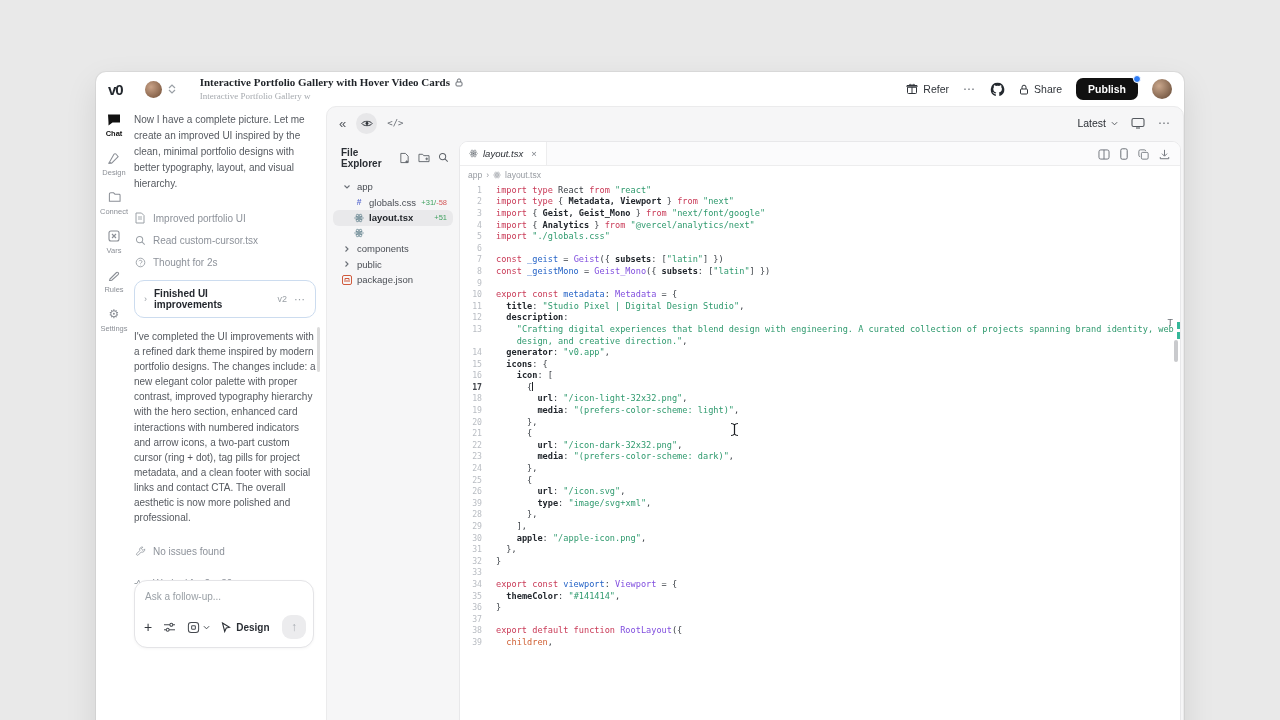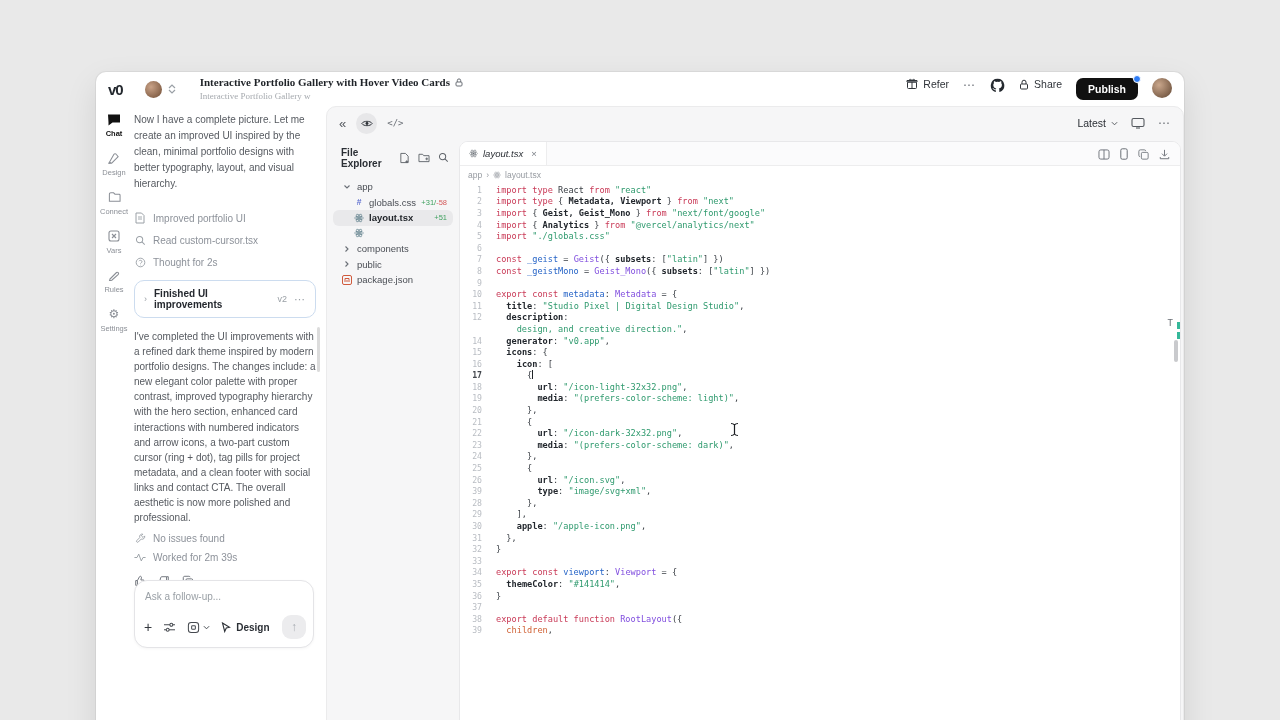--- a/index.html
+++ b/index.html
@@ -10,21 +10,21 @@
 
   
   .hdr { position:absolute; left:0; right:0; top:0; height:34px; display:flex; align-items:center; padding:0 12px; }
   .logo { font-weight:700; font-size:15px; letter-spacing:-1px; }
   .av { width:17px; height:17px; border-radius:50%; background:radial-gradient(circle at 35% 35%, #c9a287, #6e4b33); margin-left:22px; }
   .updown { display:flex; flex-direction:column; margin-left:6px; color:#9aa0a6; }
   .updown svg { display:block; }
   .title-block { margin-left:24px; line-height:1.2;font-family:Liberation Serif, serif; }
   .ttl { font-size:11px; font-weight:600; color:#1f2328; display:flex; align-items:center; gap:5px; }
   .sub { font-size:9px; color:#a5a9ae; margin-top:2px; }
-  .hdr-right { margin-left:auto; display:flex; align-items:flex-start; gap:14px; color:#30343a; }
+  .hdr-right { margin-left:auto; display:flex; align-items:center; gap:14px; color:#30343a; }
   .hbtn { display:flex; align-items:center; gap:5px; font-size:10.5px; color:#30343a; }
   .dots { color:#6a6f76; font-size:12px; letter-spacing:1px; }
   .publish { position:relative; background:#111; color:#fff; font-size:10.5px; font-weight:600; border:none;
              border-radius:7px; padding:5px 12px; }
   .publish .dot { position:absolute; right:-3px; top:-3px; width:8px; height:8px; border-radius:50%; background:#2f7df6; border:1.5px solid #fff; }
   .av2 { width:20px; height:20px; border-radius:50%; background:radial-gradient(circle at 35% 35%, #caa78c, #5f4430); }
 
   
   .rail { position:absolute; left:0; top:40px; width:36px; bottom:0; display:flex; flex-direction:column; align-items:center; }
   .rail-item { display:flex; flex-direction:column; align-items:center; gap:3px; margin-bottom:13px; color:#8b8f96; font-size:7.5px; }
@@ -37,21 +37,21 @@
   .chat p.intro { line-height:16px; }
   .steps { margin-top:15px; }
   .step { display:flex; align-items:center; gap:7px; height:22px; color:#8d929a; }
   .step .sic { width:12px; display:flex; justify-content:center; color:#9aa0a6; }
   .finished-box { margin-top:7px; border:1px solid #ccdcef; border-radius:10px; padding:7px 9px; display:flex; align-items:center; gap:7px; background:#fff; }
   .finished-box .chev { color:#9aa0a6; font-size:9px; }
   .finished-box .flabel { color:#24282e; font-weight:600; font-size:10px; }
   .finished-box .fver { color:#9aa0a6; font-size:9px; }
   .finished-box .fdots { margin-left:auto; color:#9aa0a6; font-size:11px; letter-spacing:1px; }
   p.summary { margin-top:11px; line-height:15.1px; }
-  .stat { display:flex; align-items:center; gap:7px; color:#8d929a; margin-top:8px; }
+  .stat { display:flex; align-items:center; gap:7px; color:#8d929a; margin-top:21px; }
   .stat .sic { width:12px; display:flex; justify-content:center; }
   .fb-row { display:flex; align-items:center; gap:12px; margin-top:11px; color:#6d727a; }
   .chat-scroll { position:absolute; right:-4px; top:215px; width:3px; height:45px; border-radius:2px; background:#dcdcdc; }
 
   .ask-box { position:absolute; left:38px; top:508px; width:180px; height:68px; border:1px solid #e4e4e7; border-radius:13px;
              background:#fff; box-shadow:0 1px 3px rgba(0,0,0,.04); padding:10px; }
   .ask-ph { color:#9aa0a6; font-size:10px; }
   .ask-bar { position:absolute; left:9px; right:7px; bottom:8px; display:flex; align-items:center; gap:11px; color:#45494f; }
   .ask-bar .plus { font-size:14px; font-weight:400; color:#33373d; }
   .src-pick { display:flex; align-items:center; gap:3px; }
@@ -552,20 +552,24 @@
           </div>
           <div class="cl">
             <span class="ln">11</span>
             <span class="lc"><span class="tk-p">  </span><span class="tk-b">title</span><span class="tk-p">: </span><span class="tk-s">"Studio Pixel | Digital Design Studio"</span><span class="tk-p">,</span></span>
           </div>
           <div class="cl">
             <span class="ln">12</span>
             <span class="lc"><span class="tk-p">  </span><span class="tk-b">description</span><span class="tk-p">:</span></span>
           </div>
           <div class="cl">
+            <span class="ln">13</span>
+            <span class="lc"><span class="tk-p">    </span><span class="tk-s">"Crafting digital experiences that blend design with engineering. A curated collection of projects spanning brand identity, web</span></span>
+          </div>
+          <div class="cl">
             <span class="ln"></span>
             <span class="lc"><span class="tk-s">    design, and creative direction."</span><span class="tk-p">,</span></span>
           </div>
           <div class="cl">
             <span class="ln">14</span>
             <span class="lc"><span class="tk-p">  </span><span class="tk-b">generator</span><span class="tk-p">: </span><span class="tk-s">"v0.app"</span><span class="tk-p">,</span></span>
           </div>
           <div class="cl">
             <span class="ln">15</span>
             <span class="lc"><span class="tk-p">  </span><span class="tk-b">icons</span><span class="tk-p">: {</span></span>

